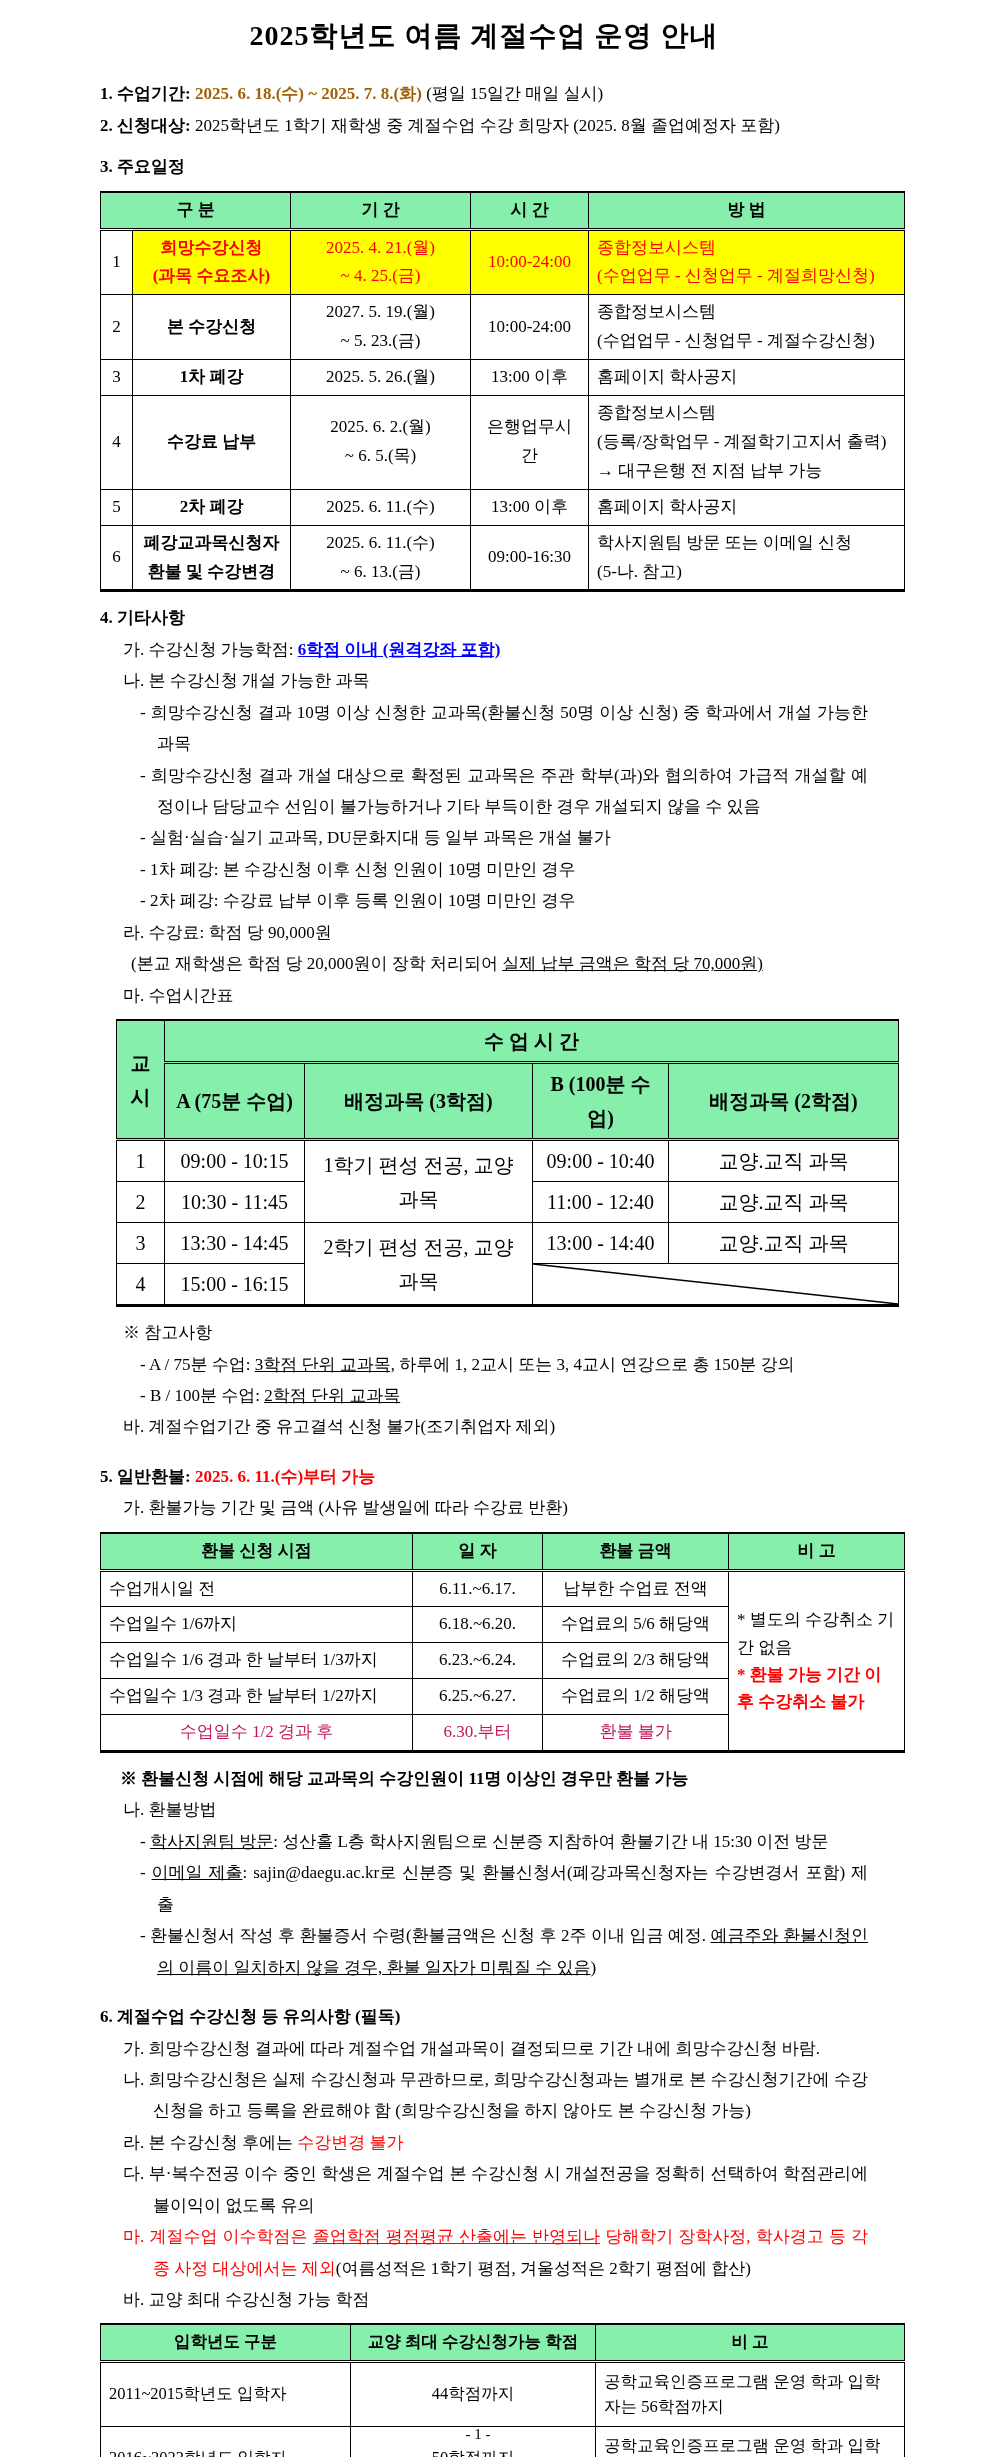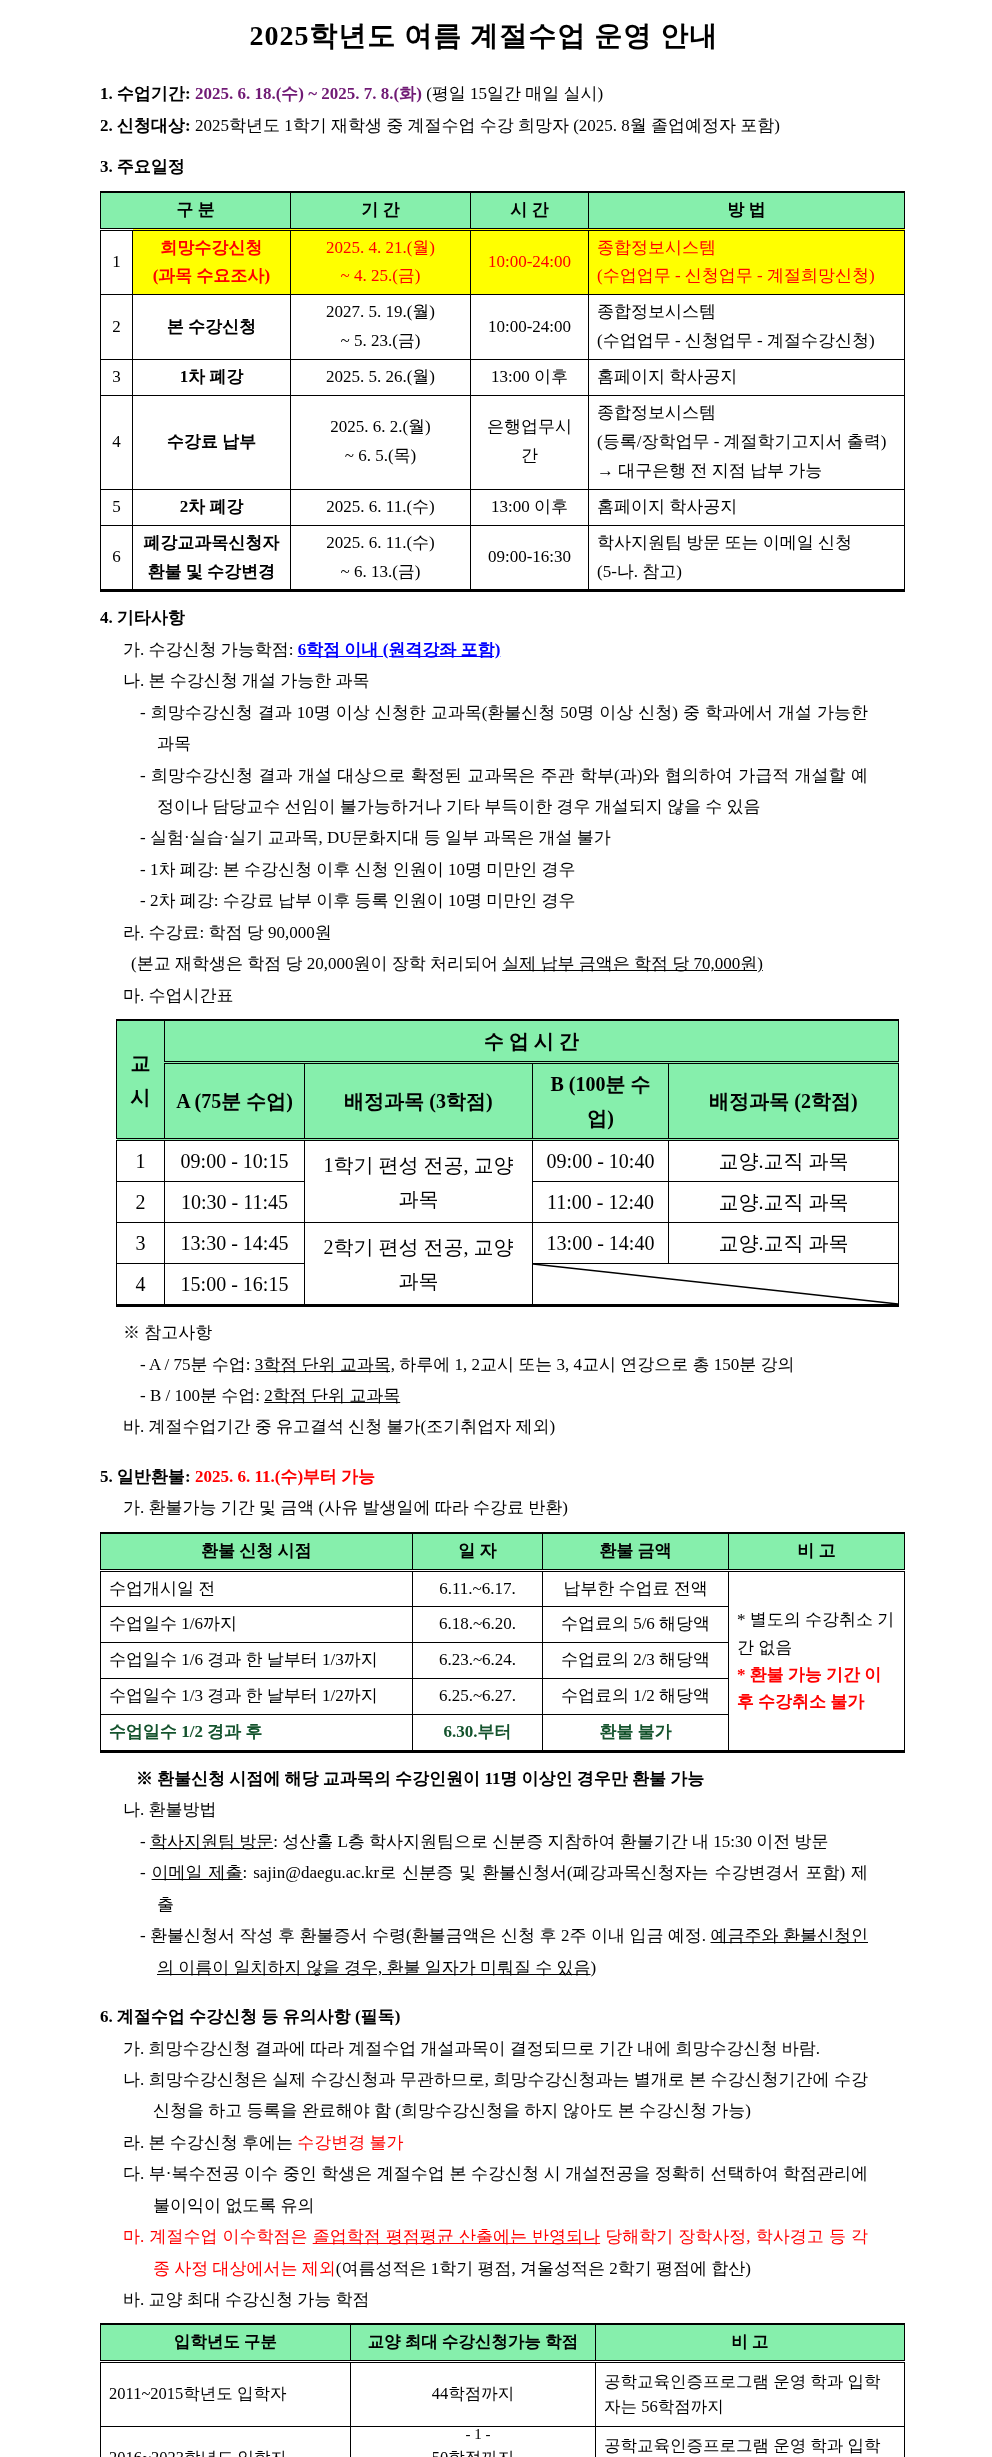--- a/index.html
+++ b/index.html
@@ -20,46 +20,46 @@
     margin: 6px 0 24px 0;
     text-align: center;
     font-size: 28px;
     font-weight: bold;
     letter-spacing: 1px;
     line-height: 1.3;
   }
   p { margin: 0; text-align: justify; }
   .b { font-weight: bold; }
   .red { color: #ff0000; }
-  .blue { color: #701a75; }
+  .blue { color: #a16207; }
   .u { text-decoration: underline; }
   .link { color: #0000ff; font-weight: bold; text-decoration: underline; }
   .sec { font-weight: bold; margin-top: 10px; }
   .item { margin-left: 23px; padding-left: 30px; text-indent: -30px; }
   .bullet { margin-left: 40px; padding-left: 17px; text-indent: -17px; }
-  .note-line { margin-left: 36px; font-weight: bold; }
+  .note-line { margin-left: 20px; font-weight: bold; }
   .pre { white-space: pre-line; }
 
   table { border-collapse: collapse; table-layout: fixed; }
   .tbl { width: 100%; margin: 8px 0 10px 0; border-top: 2px solid #000; border-bottom: 3px solid #000; }
   .tbl th, .tbl td { border: 1px solid #000; padding: 3px 8px; line-height: 1.7; vertical-align: middle; }
   .tbl thead th { background: #86efac; font-weight: bold; text-align: center; border-bottom: 3px double #000; }
   .c { text-align: center; }
   .l { text-align: left; }
   .yl { background: #ffff00; color: #ff0000; }
 
   .tt { width: 782px; margin-left: 16px; font-size: 20px; }
   .tt td { height: 31px; }
   td.diag { position: relative; padding: 0; }
   td.diag svg { position: absolute; left: 0; top: 0; width: 100%; height: 100%; display: block; }
 
   .refund-when { padding-left: 10px; }
   .refund-note-cell { vertical-align: middle; padding: 4px 6px; }
   .refund-note-cell p { text-align: left; line-height: 1.6; }
-  .redrow td { color: #14532d; font-weight: bold; }
+  .redrow td { color: #be185d; font-weight: normal; text-align: center; }
 
   .credits { font-size: 16.5px; }
   .credits td { line-height: 1.55; padding: 6px 8px; }
 
   .footer {
     position: absolute;
     bottom: 8px;
     left: 0;
     width: 100%;
     text-align: center;

